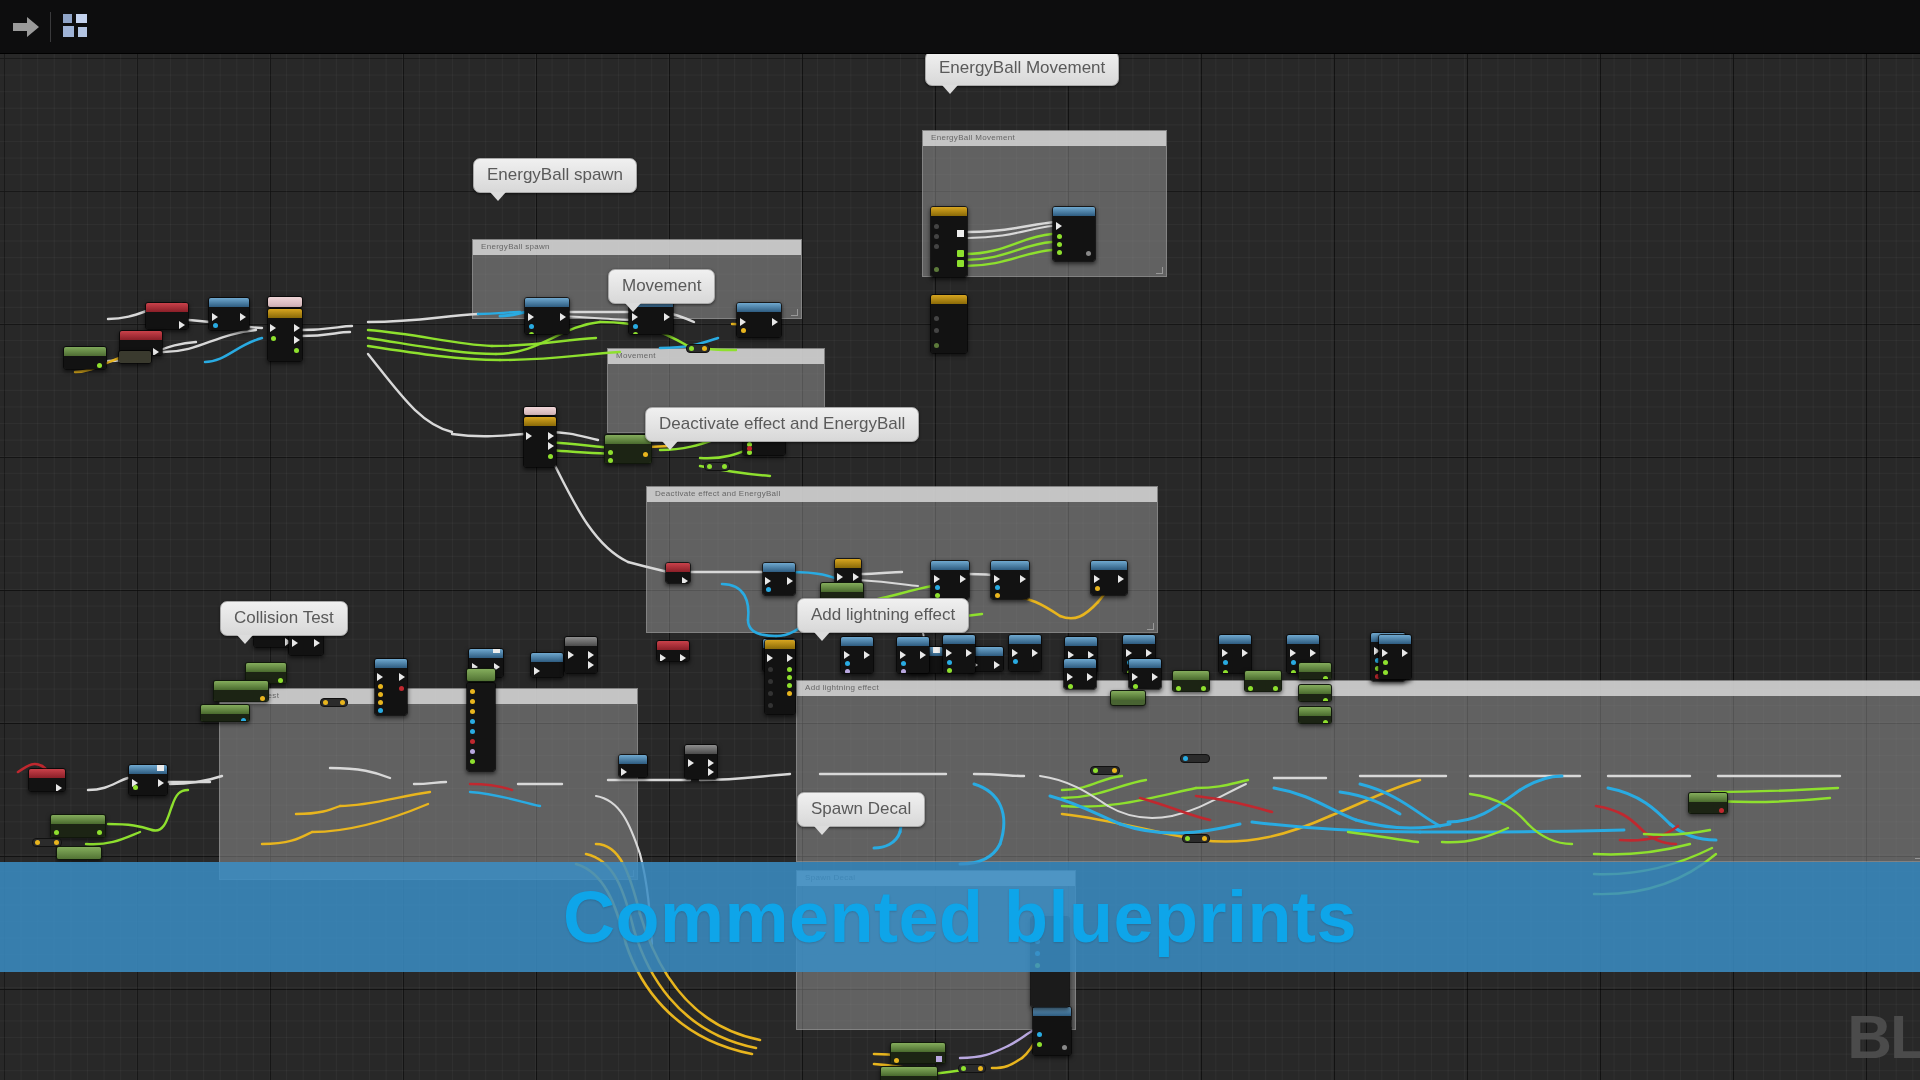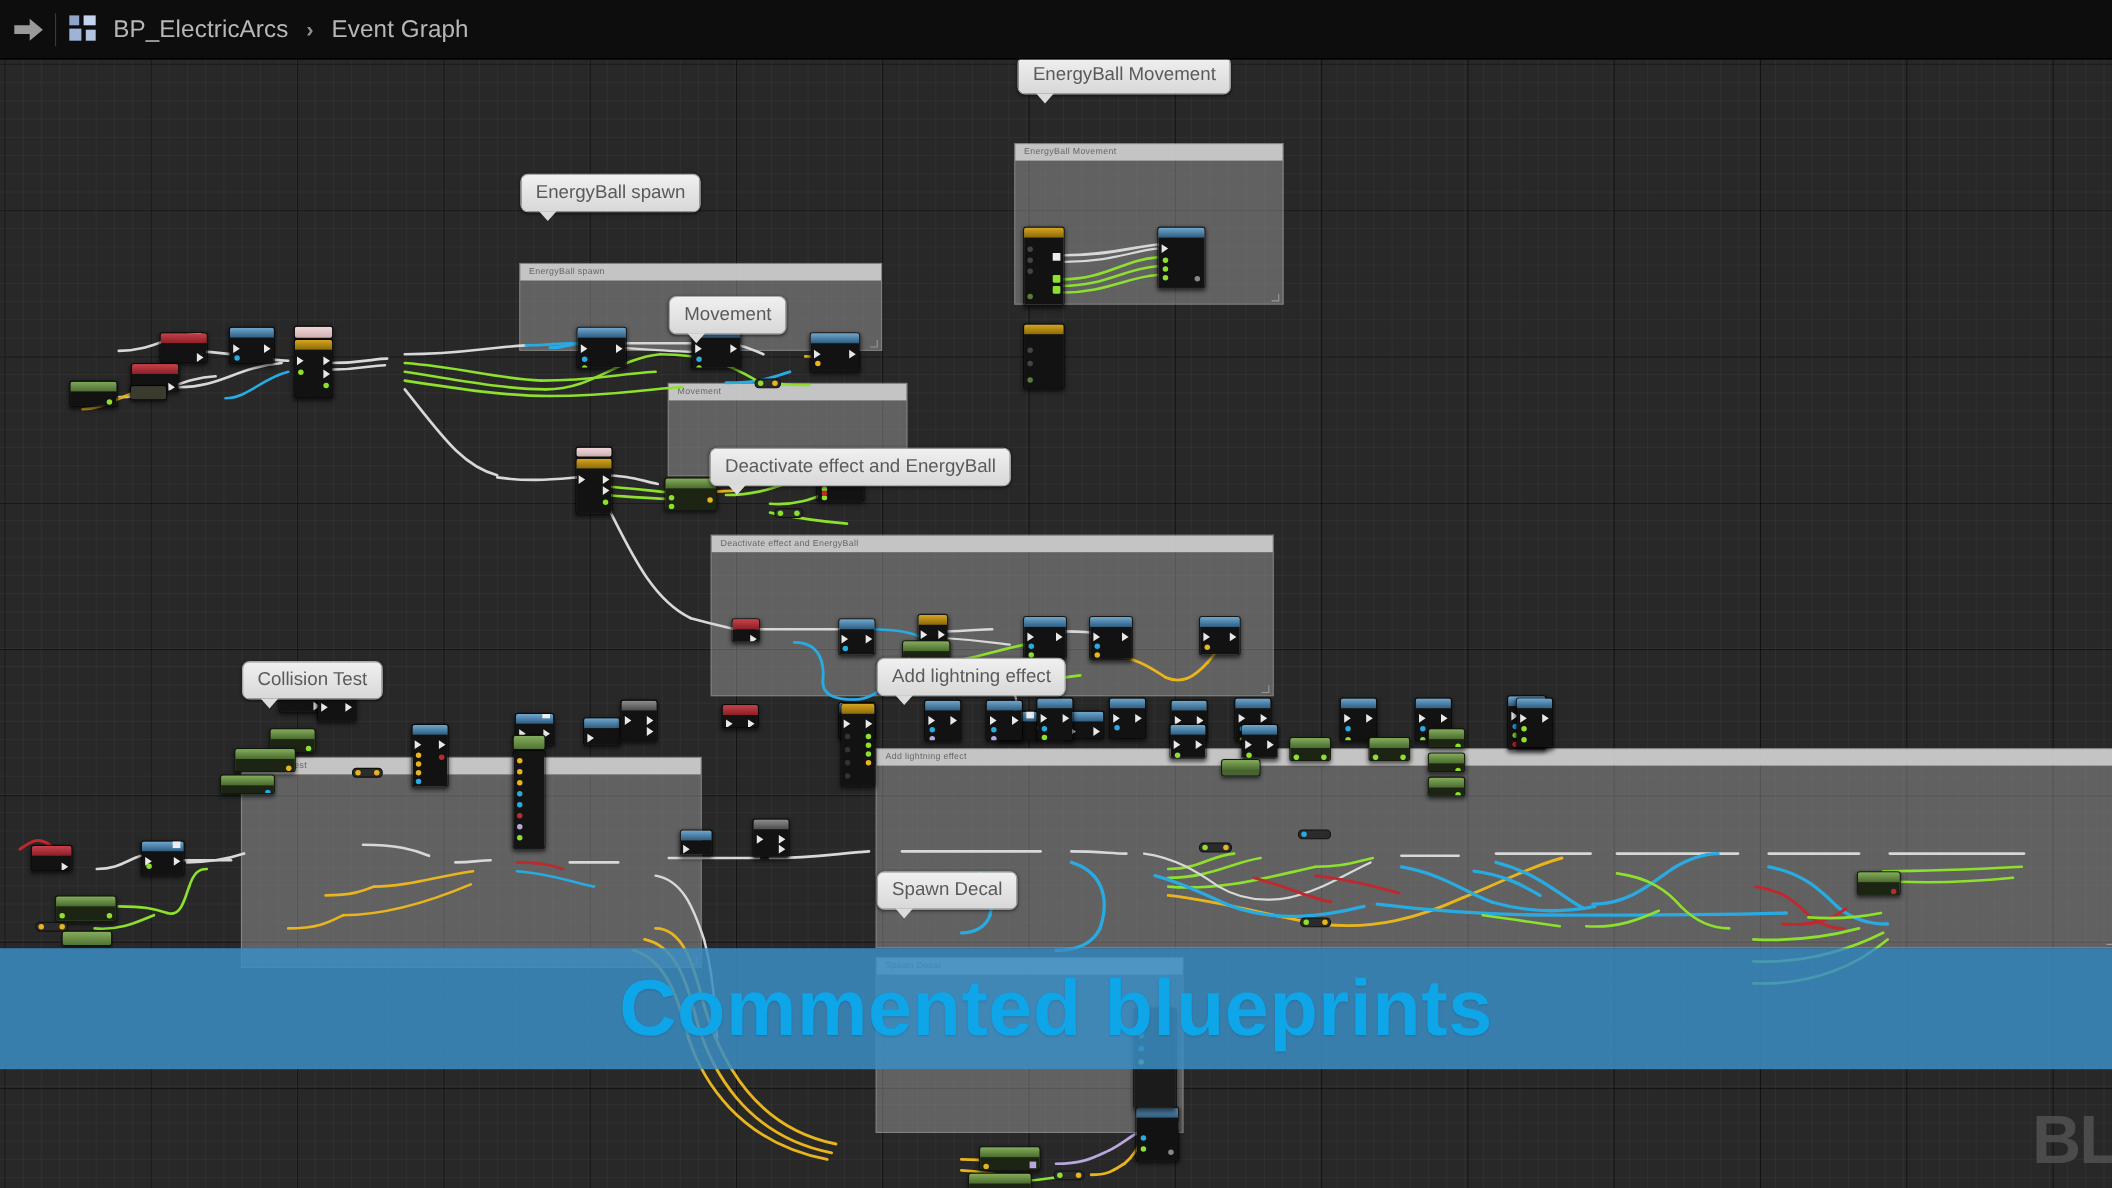--- a/index.html
+++ b/index.html
@@ -119,25 +119,20 @@
       <svg width="30" height="26" viewBox="0 0 30 26" aria-hidden="true">
         <path d="M2 9 h14 V3 l12 10 -12 10 V17 H2 Z" fill="#9a9a9a"></path>
       </svg>
     </div>
     <div class="tb-div"></div>
     <div class="tb-bp-icon">
       <i></i>
         <i></i>
         <i></i>
         <i></i>
-    </div>
-    <div class="crumb">
-      <span>BP_ElectricArcs</span>
-      <span class="crumb-sep">›</span>
-      <span>Event Graph</span>
     </div>
   </div>
 
   <div id="canvas">
 
     <div id="cframes">
         <div class="cframe" style="left: 922px; top: 76px; width: 245px; height: 147px;">
           <div class="cbar">EnergyBall Movement</div>
           <div class="cgrip"></div>
         </div>

